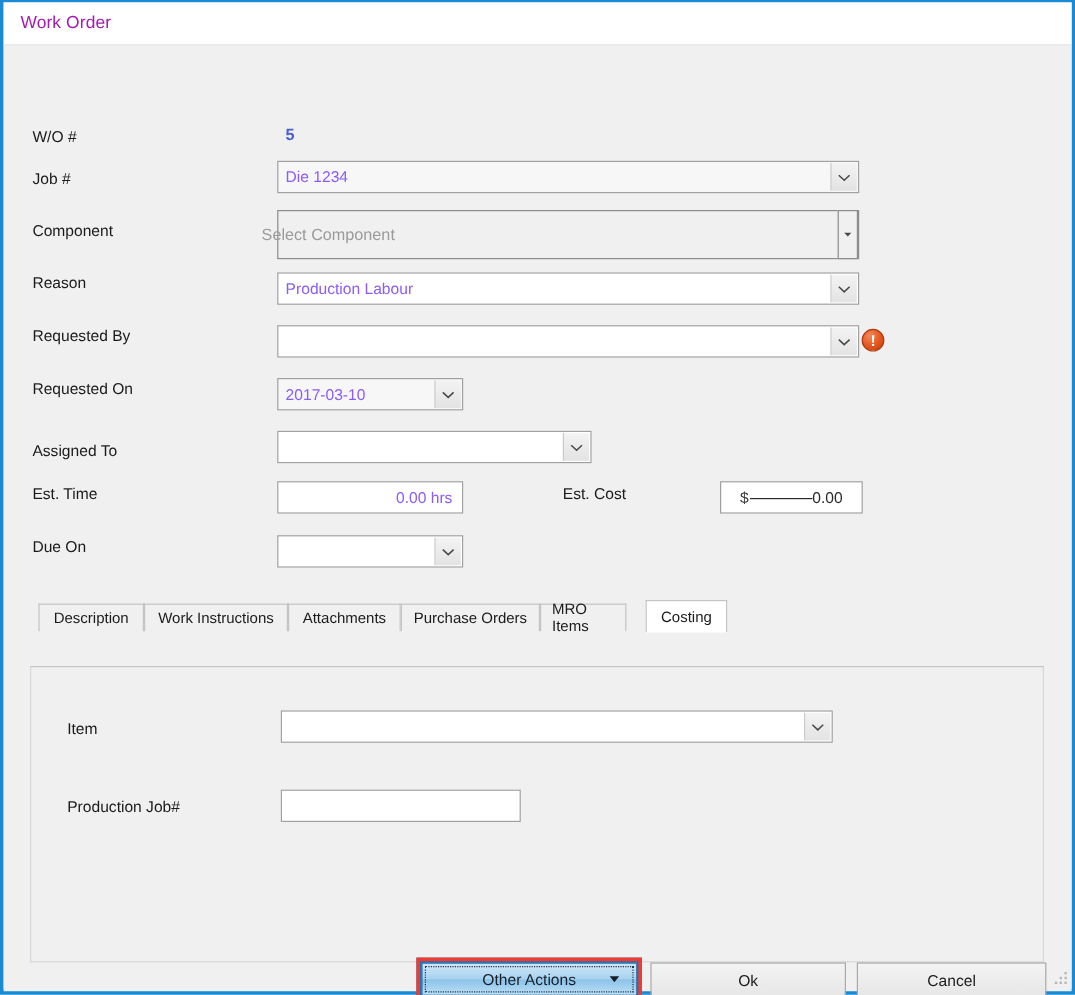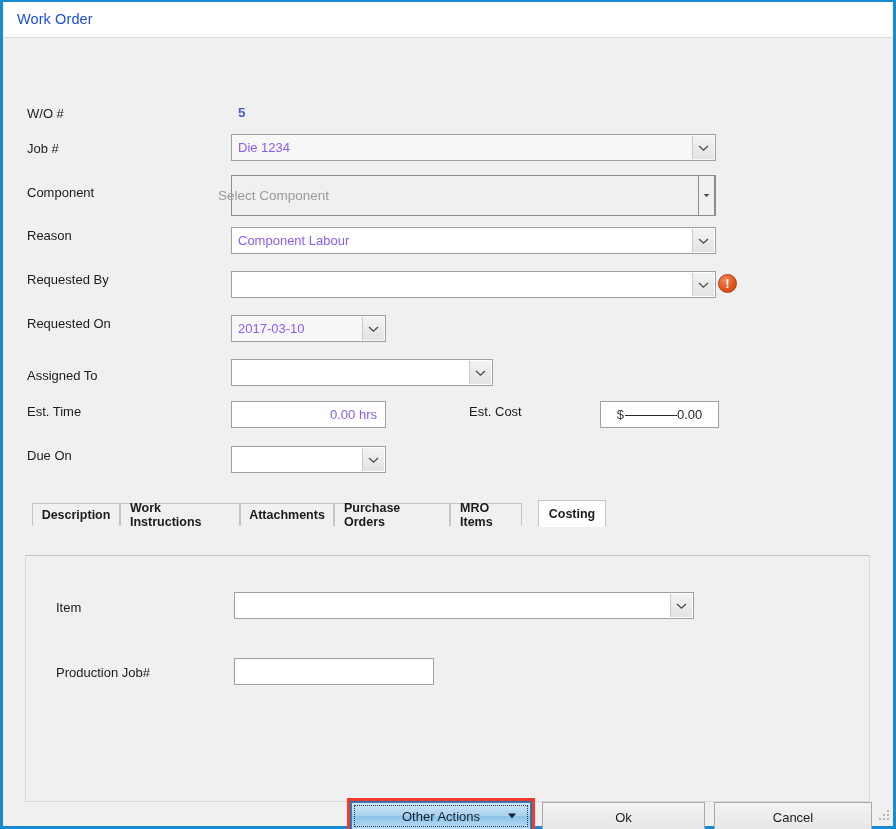--- a/index.html
+++ b/index.html
@@ -27,21 +27,21 @@
     position: absolute;
     left: 0; top: 0;
     width: 890px; height: 36px;
     background: #ffffff;
     border-bottom: 1px solid #dcdcdc;
   }
   #titlebar .title-text {
     position: absolute;
     left: 14px; top: 9px;
     font-size: 14.5px;
-    color: #1d4ed8;
+    color: #a21caf;
     letter-spacing: 0.1px;
   }
 
   
   #formarea {
     position: absolute;
     left: 0; top: 36px;
     width: 890px; height: 786px;
     background: #f0f0f0;
   }
@@ -147,21 +147,21 @@
     display: inline-block;
     width: 52px;
     border-bottom: 1px solid #2b2b2b;
     margin: 0 0 3px 1px;
   }
 
   
   #tabstrip {
     position: absolute;
     left: 22px; top: 462px;
-    width: 845px; height: 26px; font-weight: bold;
+    width: 845px; height: 26px;
   }
   .tab {
     position: absolute;
     top: 3px;
     height: 23px;
     background: #f0f0f0;
     border: 1px solid #c4c4c4;
     border-bottom: none;
     font-size: 12.5px;
     color: #1b1b1b;
@@ -285,21 +285,21 @@
       <span class="placeholder">Select Component</span>
       <span class="smallarrow">
         <svg width="7" height="5" viewBox="0 0 7 5">
             <path d="M0.5 1 L3.5 4 L6.5 1" fill="#4a4a4a"></path>
           </svg>
       </span>
     </div>
 
     <span class="lbl" style="left:24px; top:190px;">Reason</span>
     <div class="ctl combo" style="left:228px; top:189px; width:485px; height:27px;">
-      <span class="val">Component Labour</span>
+      <span class="val">Production Labour</span>
       <span class="arrow">
         <svg width="11" height="8" viewBox="0 0 11 8">
             <path d="M1 2 L5.5 6.2 L10 2" stroke="#4a4a4a" stroke-width="1.3" fill="none"></path>
           </svg>
       </span>
     </div>
 
     <span class="lbl" style="left:24px; top:234px;">Requested By</span>
     <div class="ctl combo" style="left:228px; top:233px; width:485px; height:27px;">
       <span class="val"></span>

